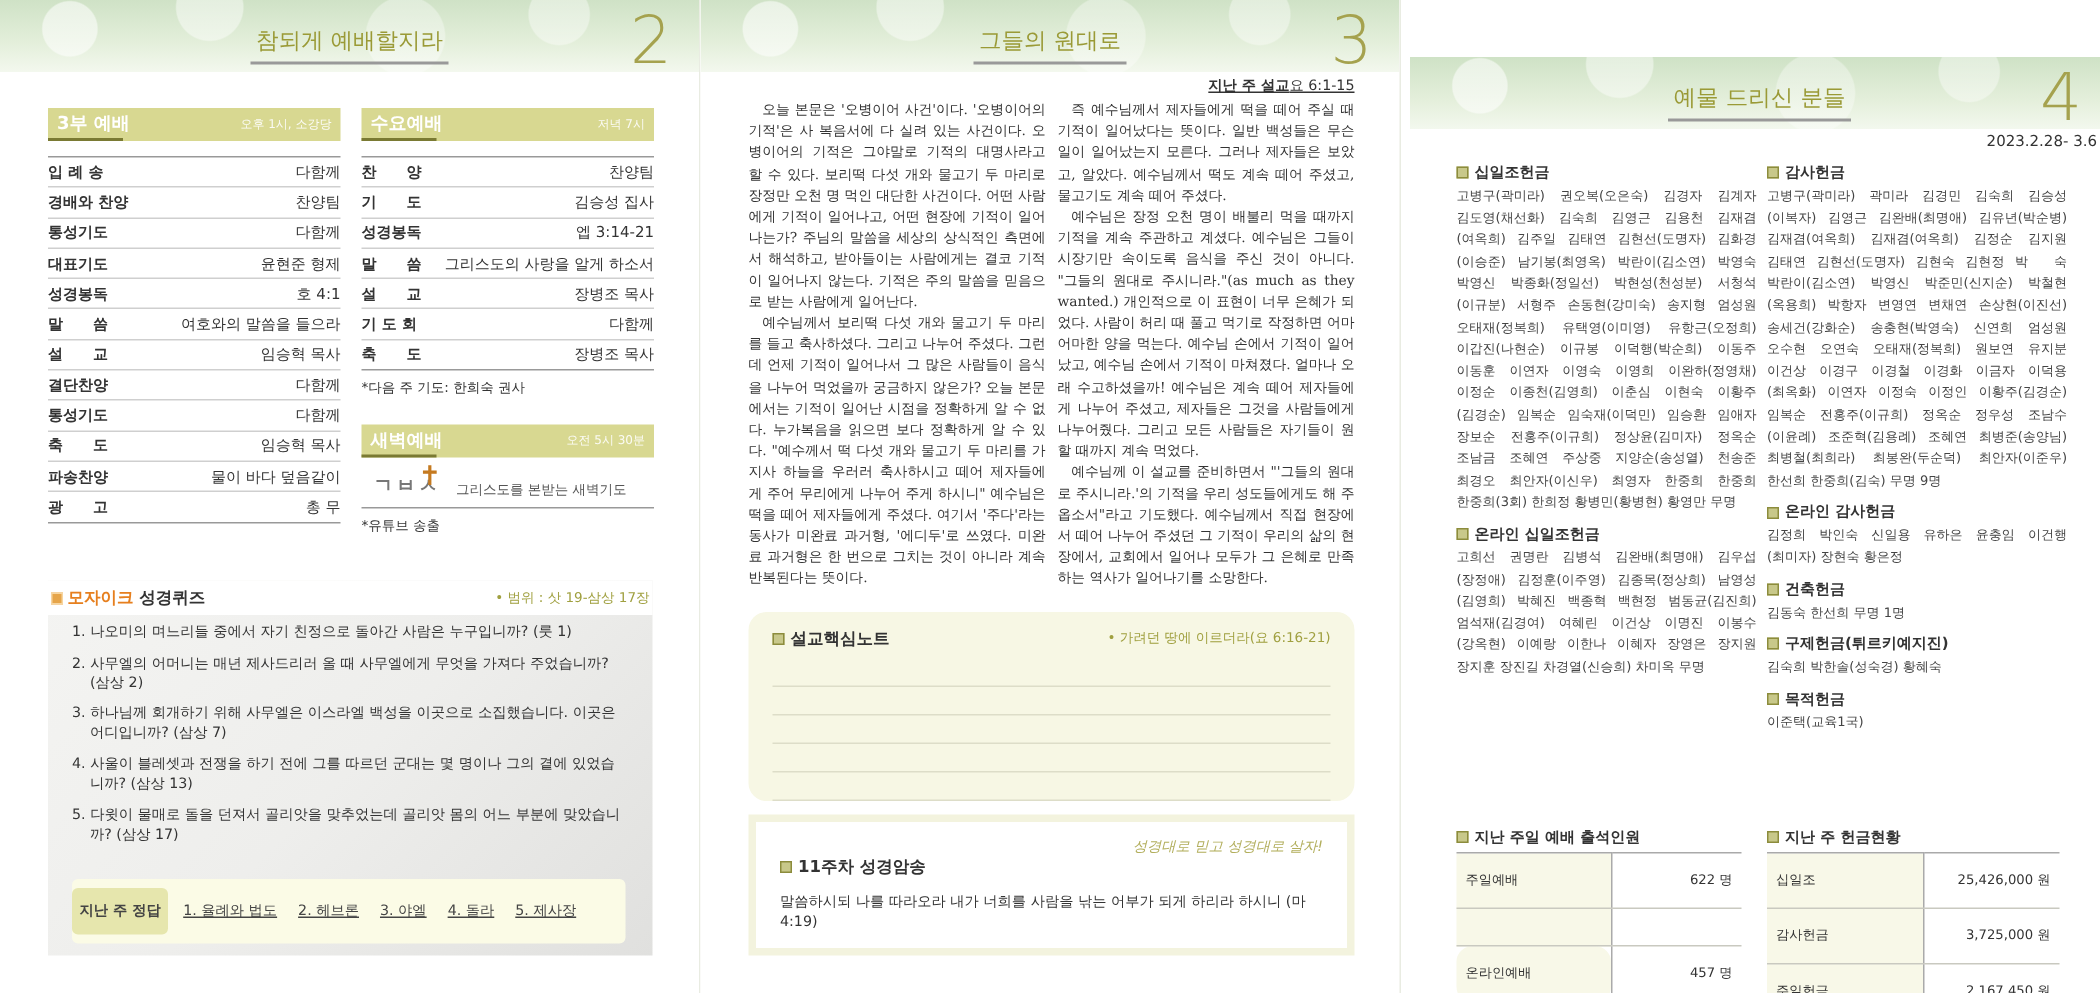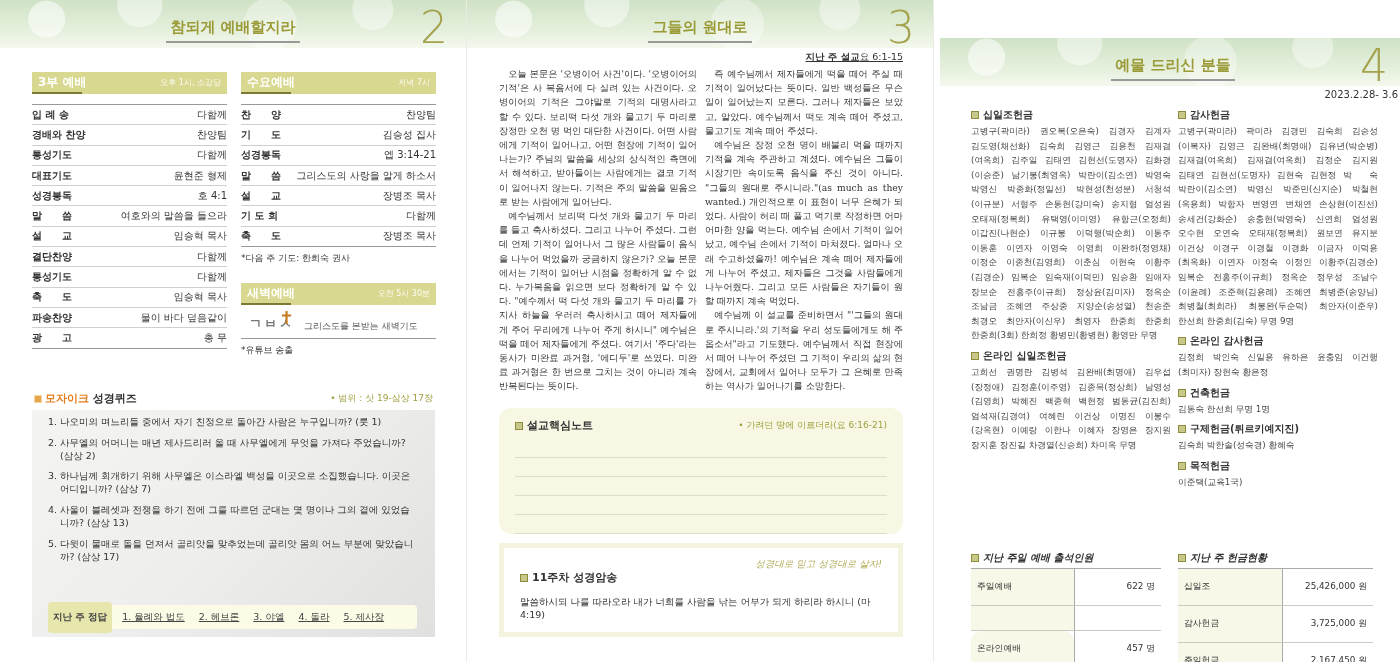--- a/index.html
+++ b/index.html
@@ -9,21 +9,21 @@
   .p3 { left: 467px; width: 466px; }
   .p4 { left: 940px; width: 466px; margin-top: 38px; }
   .divider { position: absolute; top: 0; width: 1px; height: 662px; background: #e9ece2; }
 
   .banner { position: absolute; left: 0; top: 0; width: 100%; height: 48px;
     background: radial-gradient(circle at 10% 40%, rgba(255,255,255,0.55) 0 18px, transparent 19px),
                 radial-gradient(circle at 30% 10%, rgba(255,255,255,0.45) 0 22px, transparent 23px),
                 radial-gradient(circle at 58% 50%, rgba(255,255,255,0.35) 0 26px, transparent 27px),
                 radial-gradient(circle at 80% 20%, rgba(255,255,255,0.4) 0 20px, transparent 21px),
                 linear-gradient(180deg, #cfe2c6 0%, #e4efdb 60%, #f3f8ee 100%); }
-  .banner-title { position: absolute; top: 18px; left: 0; width: 100%; text-align: center; font-size: 15px; font-weight: bold; color: #9a9a36; }
+  .banner-title { position: absolute; top: 18px; left: 0; width: 100%; text-align: center; font-size: 15px; font-weight: normal; color: #9a9a36; }
   .banner-title span { display: inline-block; padding: 0 4px 4px; border-bottom: 2px solid #999; }
   .page-num { position: absolute; right: 18px; top: 6px; font-size: 44px; font-weight: 300; color: #a5a24e; font-family: "DejaVu Sans", sans-serif; line-height: 1; }
 
   
   .svc { position: absolute; width: 195px; }
   .svc-head { height: 22px; background: #d8d891; display: flex; align-items: center; justify-content: space-between; padding: 0 6px; border-bottom: 2px solid transparent; position: relative; }
   .svc-head .name { color: #fff; font-weight: bold; font-size: 12px; }
   .svc-head .time { color: #fff; font-size: 8px; opacity: 0.9; }
   .svc-head:after { content: ""; position: absolute; left: 0; bottom: -2px; width: 50px; height: 2px; background: #7a7a33; }
   .svc-list { margin-top: 10px; border-top: 1px solid #999; }
@@ -37,21 +37,21 @@
   .dawn-logo .brand { font-size: 13px; color: #777; letter-spacing: 2px; margin-right: 10px; font-weight: bold; }
 
   .quiz { position: absolute; left: 32px; top: 387px; width: 403px; height: 250px; background: linear-gradient(135deg, #f4f4f2 0%, #eeeeec 50%, #e0e0de 100%); }
   .quiz-head { display: flex; justify-content: space-between; align-items: center; padding: 4px 2px; background: #fff; }
   .quiz-head .t { font-size: 11px; font-weight: bold; color: #333; }
   .quiz-head .t .mz { color: #e67f1e; }
   .quiz-head .t .sq { display: inline-block; width: 8px; height: 8px; background: #e6a54a; margin-right: 3px; vertical-align: middle; border: 1px solid #f7d5a0; }
   .quiz-head .range { font-size: 9px; color: #a0a040; }
   .q-list { padding: 6px 16px 0; }
   .q { font-size: 9.5px; color: #333; margin-bottom: 8px; line-height: 1.35; padding-left: 12px; text-indent: -12px; }
-  .answers { position: absolute; left: 16px; bottom: 8px; width: 369px; height: 24px; background: #fbfbe6; border-radius: 4px; display: flex; align-items: center; font-size: 9.5px; color: #444; }
+  .answers { position: absolute; left: 16px; bottom: 8px; width: 369px; height: 43px; background: #fbfbe6; border-radius: 4px; display: flex; align-items: center; font-size: 9.5px; color: #444; }
   .answers .lbl { background: #e6e6ad; height: 31px; display: flex; align-items: center; padding: 0 5px; border-radius: 4px; font-weight: bold; color: #444; margin-right: 10px; }
   .answers .a { margin-right: 14px; text-decoration: underline; }
 
   
   .sermon-head { position: absolute; left: 32px; top: 51px; width: 404px; display: flex; justify-content: flex-end; font-size: 9.5px; color: #333; text-decoration: underline; }
   .sermon-head .t { font-weight: bold; }
   .sermon { position: absolute; left: 32px; top: 67px; width: 404px; display: flex; gap: 8px; }
   .sermon .col { width: 198px; font-size: 9.2px; line-height: 14.2px; color: #333; text-align: justify; font-family: "DejaVu Serif", serif; }
   .sermon .col p { text-indent: 1em; }
   .note-box { position: absolute; left: 32px; top: 408px; width: 404px; height: 126px; background: #f7f7e4; border-radius: 12px; padding: 10px 16px; }
@@ -65,21 +65,21 @@
   .memo-text { margin-top: 10px; font-size: 9.5px; color: #333; line-height: 1.4; }
   .sq-green { display: inline-block; width: 8px; height: 8px; background: #c8c88a; border: 1px solid #8c8c3c; margin-right: 4px; vertical-align: middle; }
 
   
   .date { position: absolute; right: 8px; top: 51px; font-size: 10px; color: #333; }
   .off-col { position: absolute; top: 70px; width: 200px; }
   .off-sec { margin-bottom: 6px; }
   .off-sec .t { font-size: 10px; font-weight: bold; color: #333; margin-bottom: 2px; }
   .off-sec .names { font-size: 8.7px; color: #444; line-height: 14.6px; text-align: justify; word-break: keep-all; }
   .stat { position: absolute; top: 513px; }
-  .stat .t { font-size: 10px; font-weight: bold; color: #333; margin-bottom: 3px; font-style: italic; }
+  .stat .t { font-size: 10px; font-weight: bold; color: #333; margin-bottom: 3px; }
   .stat table { border-collapse: collapse; font-size: 8.8px; color: #333; }
   .stat td { height: 20.8px; border-bottom: 1px solid #c9c9c0; padding: 12px 6px; }
   .stat tr:first-child td { border-top: 1px solid #aaa; }
   .stat td.k { background: #f8f8e8; border-right: 1px solid #aaa; }
   .stat td.v { text-align: right; background: #fff; }
   .stat tr:last-child td { border-bottom: 1px solid #aaa; }
 </style>
 </head>
 <body>
 

